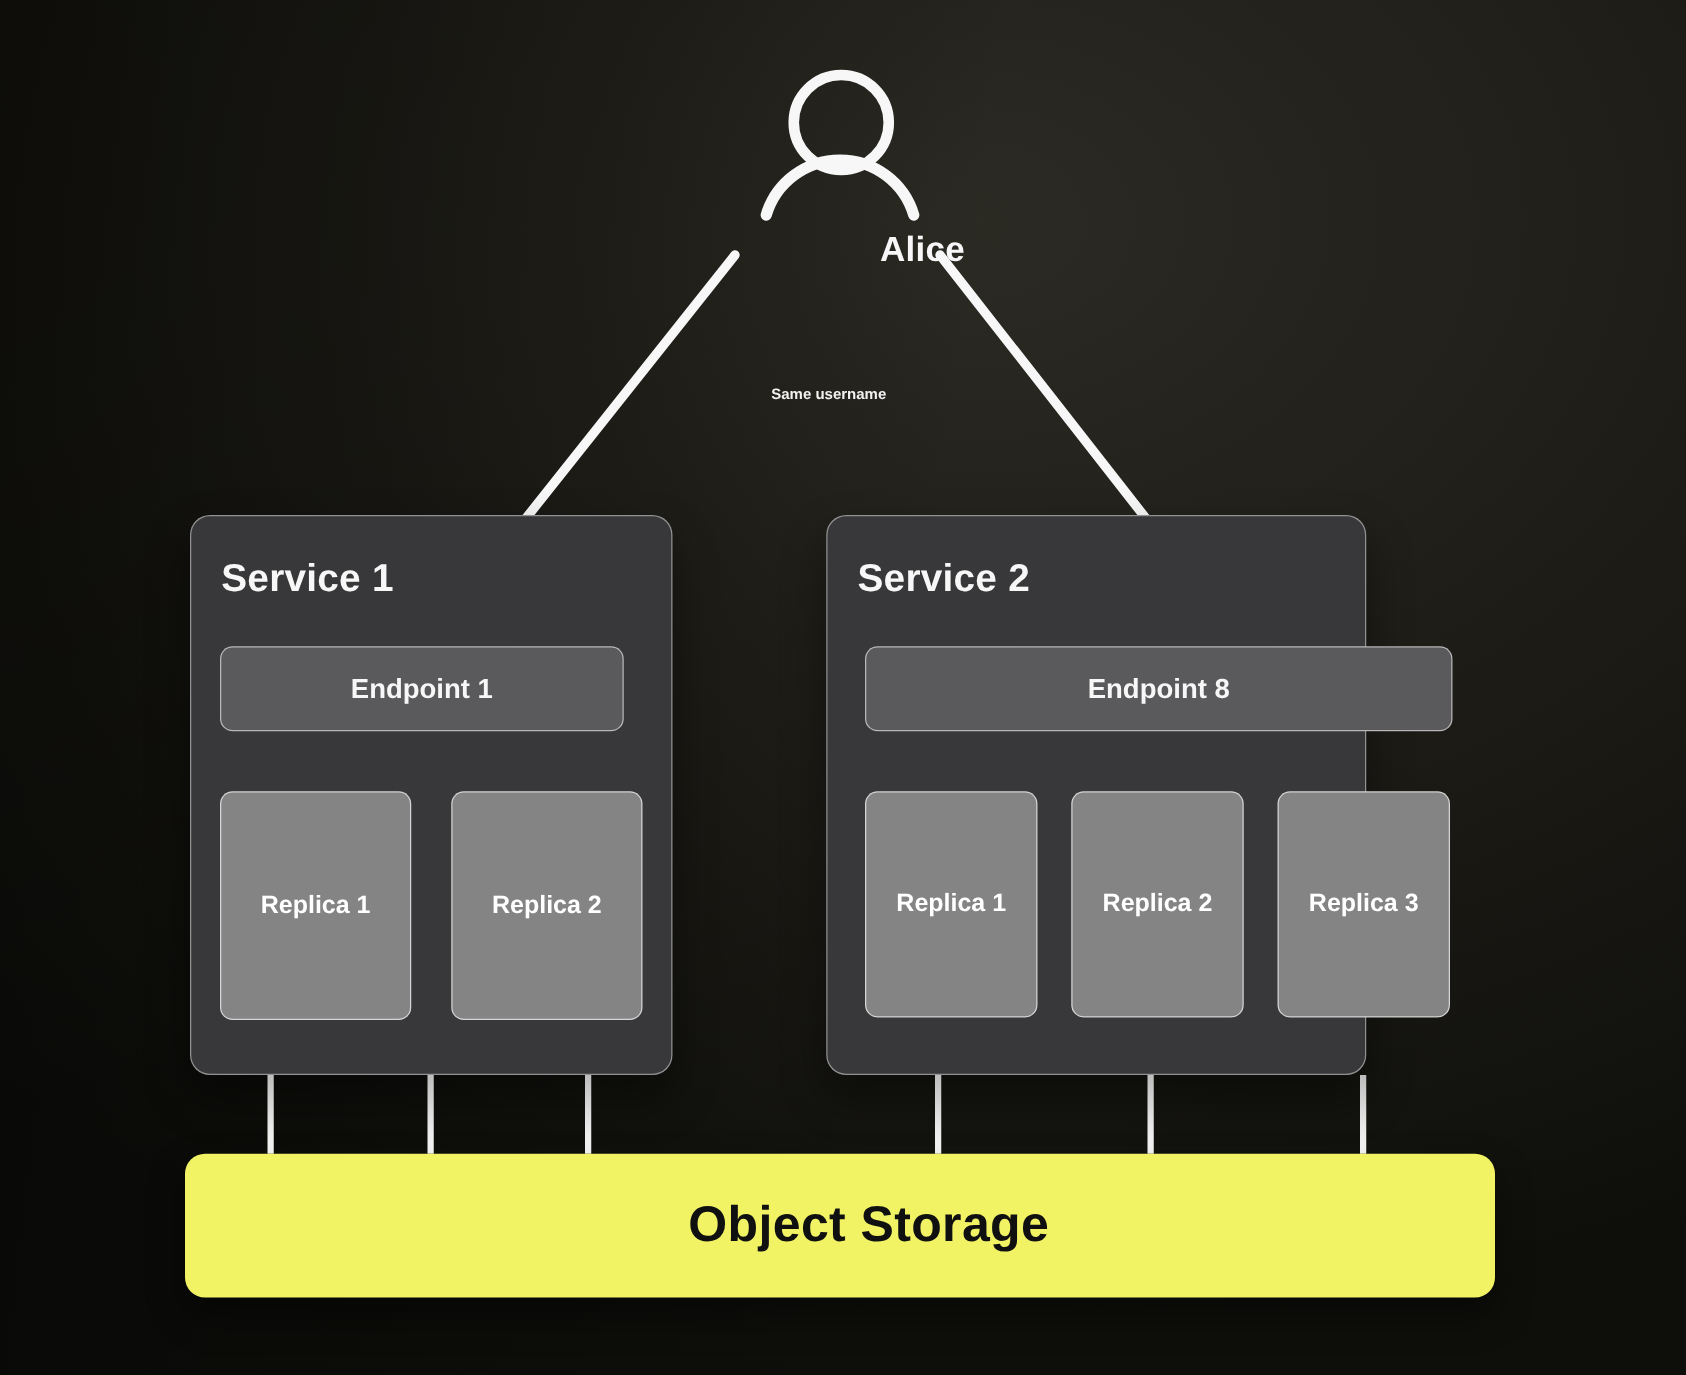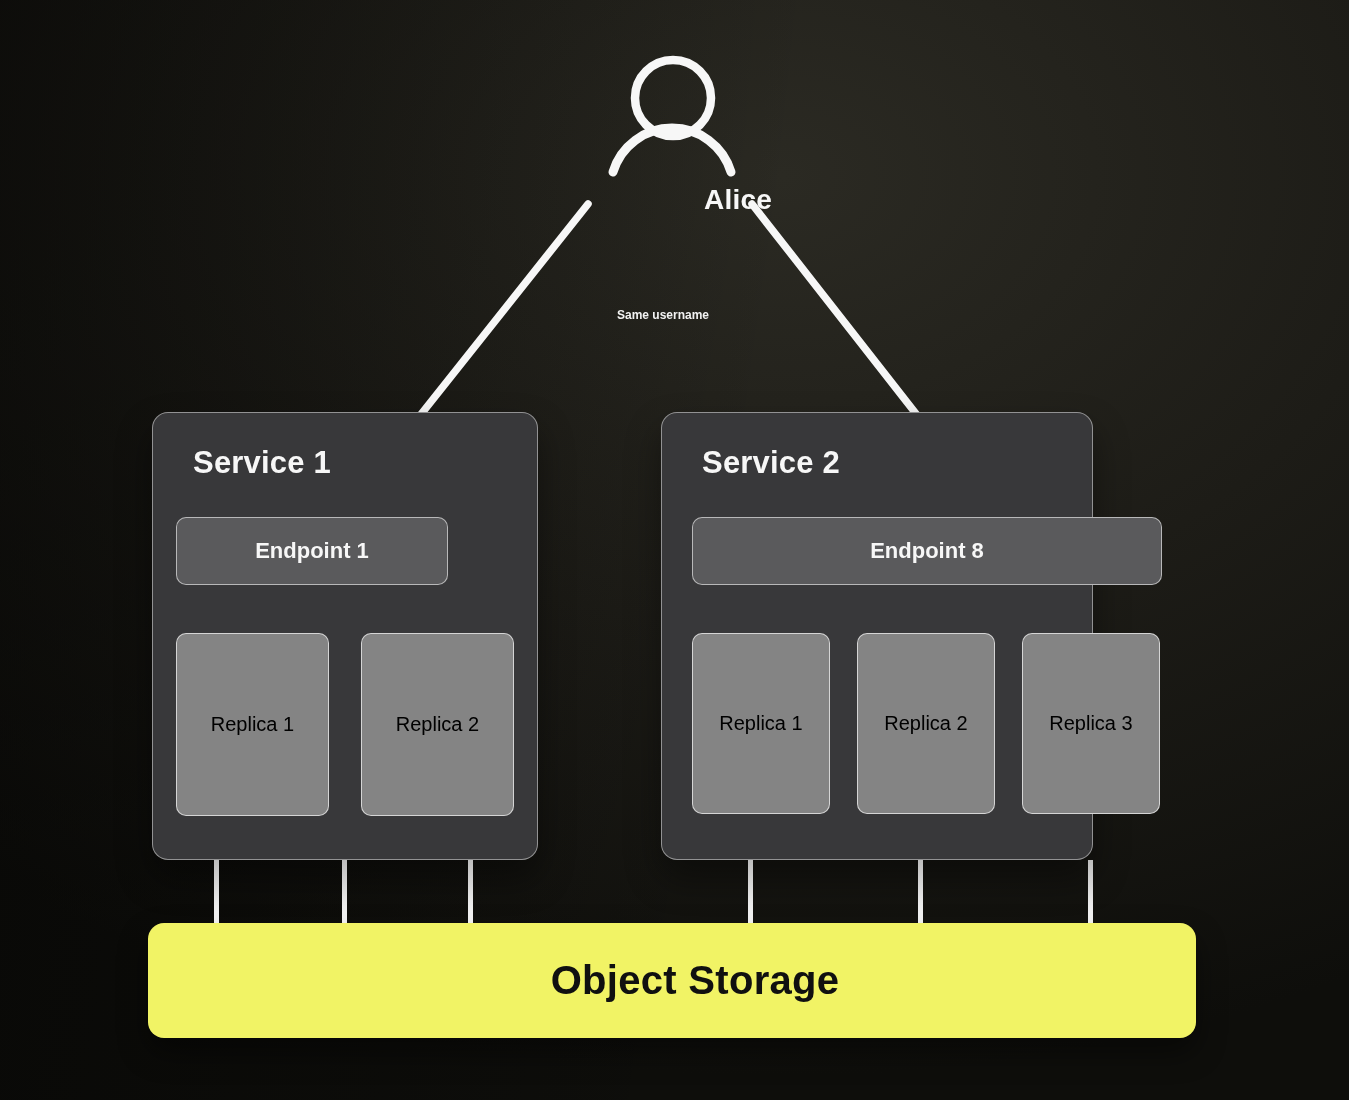--- a/index.html
+++ b/index.html
@@ -44,61 +44,61 @@
     background: #38383a;
     border: 1.5px solid rgba(220,220,220,0.55);
     border-radius: 16px;
     box-sizing: border-box;
     box-shadow: 0 18px 35px rgba(0,0,0,0.40);
   }
   .service-1 { left: 152px; width: 386px; }
   .service-2 { left: 661px; width: 432px; }
   .service-title {
     position: absolute;
-    left: 40px; top: 32px;
+    left: 24px; top: 32px;
     color: #f7f7f7;
     font-size: 31px;
     font-weight: 600;
     letter-spacing: 0.2px;
   }
   .endpoint {
     position: absolute;
     top: 104px;
     height: 68px;
     background: #5a5a5c;
     border: 1.5px solid rgba(235,235,235,0.65);
     border-radius: 10px;
     box-sizing: border-box;
     display: flex;
     align-items: center;
     justify-content: center;
     color: #f7f7f7;
     font-size: 22px;
     font-weight: 600;
   }
-  .service-1 .endpoint { left: 23px; width: 272px; text-align: right; }
+  .service-1 .endpoint { left: 23px; width: 323px; text-align: right; }
   .service-2 .endpoint { left: 30px; width: 470px; }
   .replica-row {
     position: absolute;
     top: 220px;
     display: flex;
   }
   .service-1 .replica-row { left: 23px; gap: 32px; }
   .service-2 .replica-row { left: 30px; gap: 27px; }
   .replica {
     background: #848484;
     border: 1.5px solid rgba(240,240,240,0.75);
     border-radius: 10px;
     box-sizing: border-box;
     display: flex;
     align-items: center;
     justify-content: center;
-    color: #000000;
+    color: #ffffff;
     font-size: 20px;
-    font-weight: 400;
+    font-weight: 700;
   }
   .service-1 .replica { width: 153px; height: 183px; }
   .service-2 .replica { width: 138px; height: 181px; }
   .connector {
     position: absolute;
     top: 860px;
     width: 5px;
     height: 63px;
     background: linear-gradient(180deg, #bdbdbd 0%, #ffffff 100%);
   }

